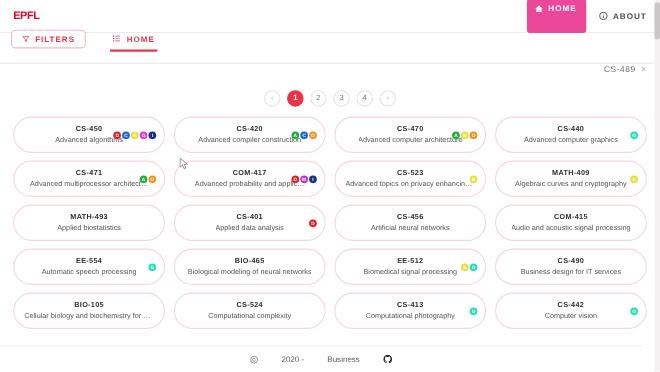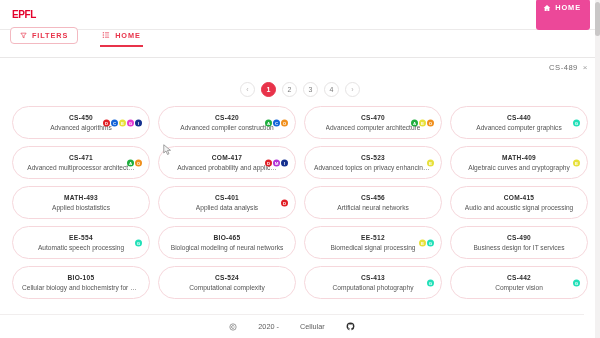--- a/index.html
+++ b/index.html
@@ -66,21 +66,21 @@
     color: #9b9b9b; cursor: pointer; position: relative;
   }
   .tab.active { color: #e8334a; }
   .tab.active::after {
     content: ""; position: absolute; left: 0; right: 0; bottom: -1px;
     height: 1.6px; background: #e8334a;
   }
 
   
   .chiprow {
-    height: 18px; display: flex; align-items: center;
+    height: 18px; display: flex; align-items: flex-start;
     justify-content: flex-end; padding-right: 12px;
   }
   .chip {
     display: flex; align-items: center; gap: 5px;
     font-size: 7.6px; color: #6e6e6e; letter-spacing: 0.5px;
     cursor: pointer;
   }
   .chip-x { font-size: 8px; color: #a0a0a0; cursor: pointer; }
 
   
@@ -169,20 +169,30 @@
       <span class="epfl-logo">EPFL</span>
     </div>
     <div class="topbar-right">
       <div class="home-btn">
         <span class="ico">
           <svg width="8" height="8" viewBox="0 0 24 24" fill="#ffffff">
               <path d="M12 3 2 12h3v9h6v-6h2v6h6v-9h3z"></path>
             </svg>
         </span>
         <span>HOME</span>
+      </div>
+      <div class="about-btn">
+        <span class="ico">
+          <svg width="9" height="9" viewBox="0 0 24 24" fill="none" stroke="#4a4a4a" stroke-width="2.2">
+            <circle cx="12" cy="12" r="9"></circle>
+              <line x1="12" y1="10.5" x2="12" y2="17"></line>
+              <circle cx="12" cy="7" r="0.9" fill="#4a4a4a" stroke="none"></circle>
+          </svg>
+        </span>
+        <span>ABOUT</span>
       </div>
     </div>
   </div>
 
   <div class="tabbar">
     <div class="filters-btn">
       <span class="ico">
         <svg width="7" height="7" viewBox="0 0 24 24" fill="none" stroke="#e8334a" stroke-width="2.2">
           <polygon points="3,4 21,4 14,13 14,20 10,18 10,13"></polygon>
         </svg>
@@ -397,21 +407,21 @@
     </div>
 
   <div class="footer">
     <span class="ico">
       <svg width="8" height="8" viewBox="0 0 24 24" fill="none" stroke="#5d5d5d" stroke-width="1.8">
         <circle cx="12" cy="12" r="9.5"></circle>
         <path d="M15.3 9.2a4.4 4.4 0 1 0 0 5.6" stroke-linecap="round"></path>
       </svg>
     </span>
     <span>2020 - </span>
-    <span class="footer-link">Cellular</span>
+    <span class="footer-link">Business</span>
     <span class="ico">
       <svg width="9" height="9" viewBox="0 0 24 24" fill="#2e2e2e">
         <path d="M12 1.5A10.5 10.5 0 0 0 1.5 12c0 4.64 3 8.57 7.18 9.96.52.1.71-.23.71-.5v-1.9c-2.92.63-3.54-1.23-3.54-1.23-.48-1.22-1.17-1.55-1.17-1.55-.95-.65.07-.64.07-.64 1.06.07 1.61 1.09 1.61 1.09.94 1.6 2.46 1.14 3.06.87.1-.68.37-1.14.67-1.4-2.33-.27-4.78-1.17-4.78-5.2 0-1.15.41-2.09 1.08-2.83-.11-.27-.47-1.34.1-2.8 0 0 .88-.28 2.88 1.08a9.9 9.9 0 0 1 5.24 0c2-1.36 2.88-1.08 2.88-1.08.57 1.46.21 2.53.1 2.8.67.74 1.08 1.68 1.08 2.83 0 4.04-2.46 4.93-4.8 5.19.38.33.72.97.72 1.96v2.9c0 .28.19.61.72.5A10.5 10.5 0 0 0 22.5 12 10.5 10.5 0 0 0 12 1.5z"></path>
       </svg>
     </span>
   </div>
 
   <div class="scrollbar">
     <div class="scrollbar-thumb"></div>
   </div>

